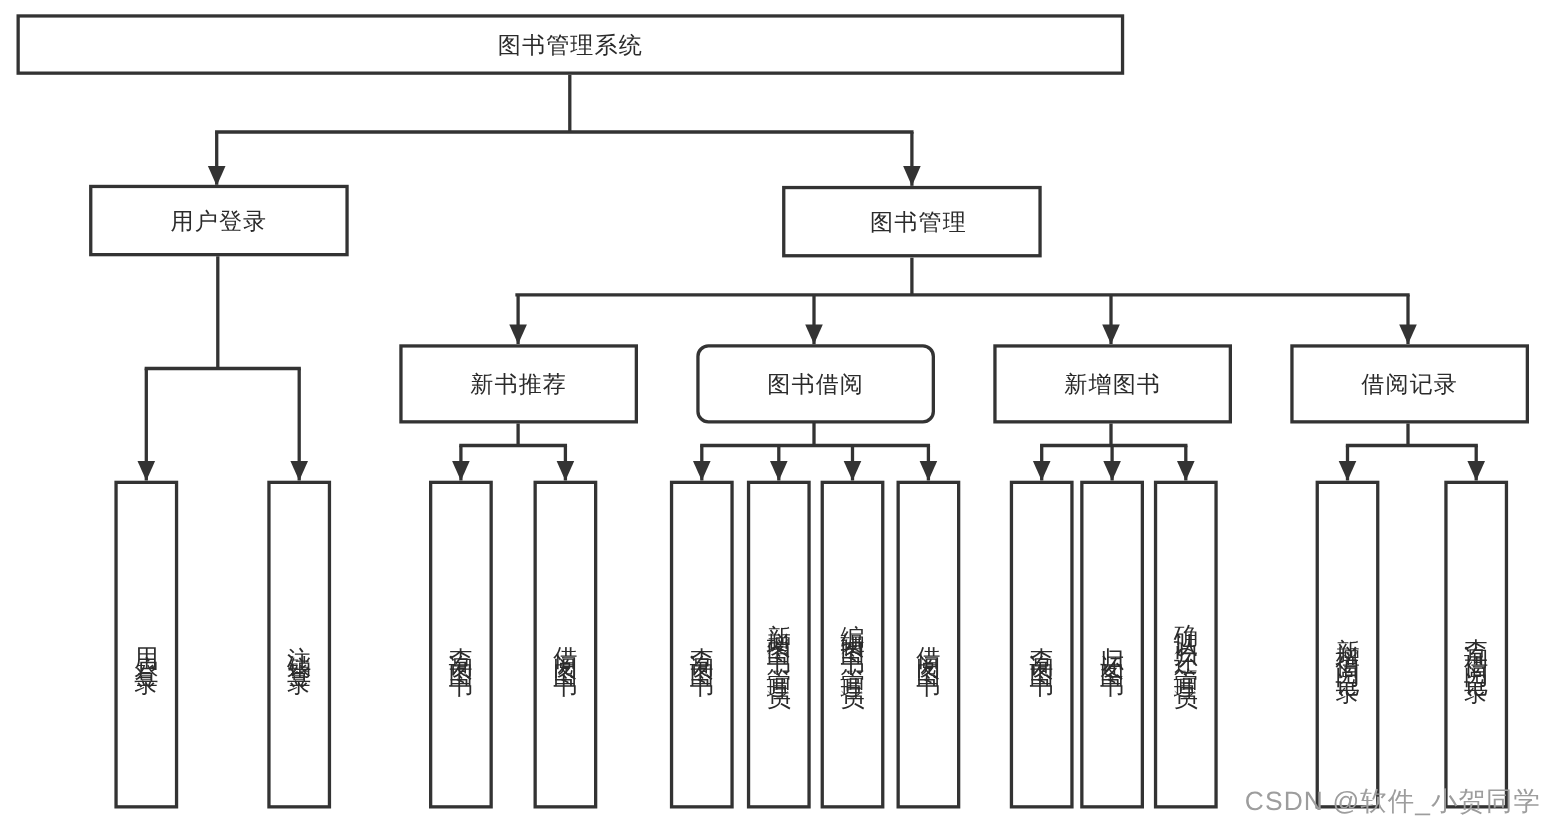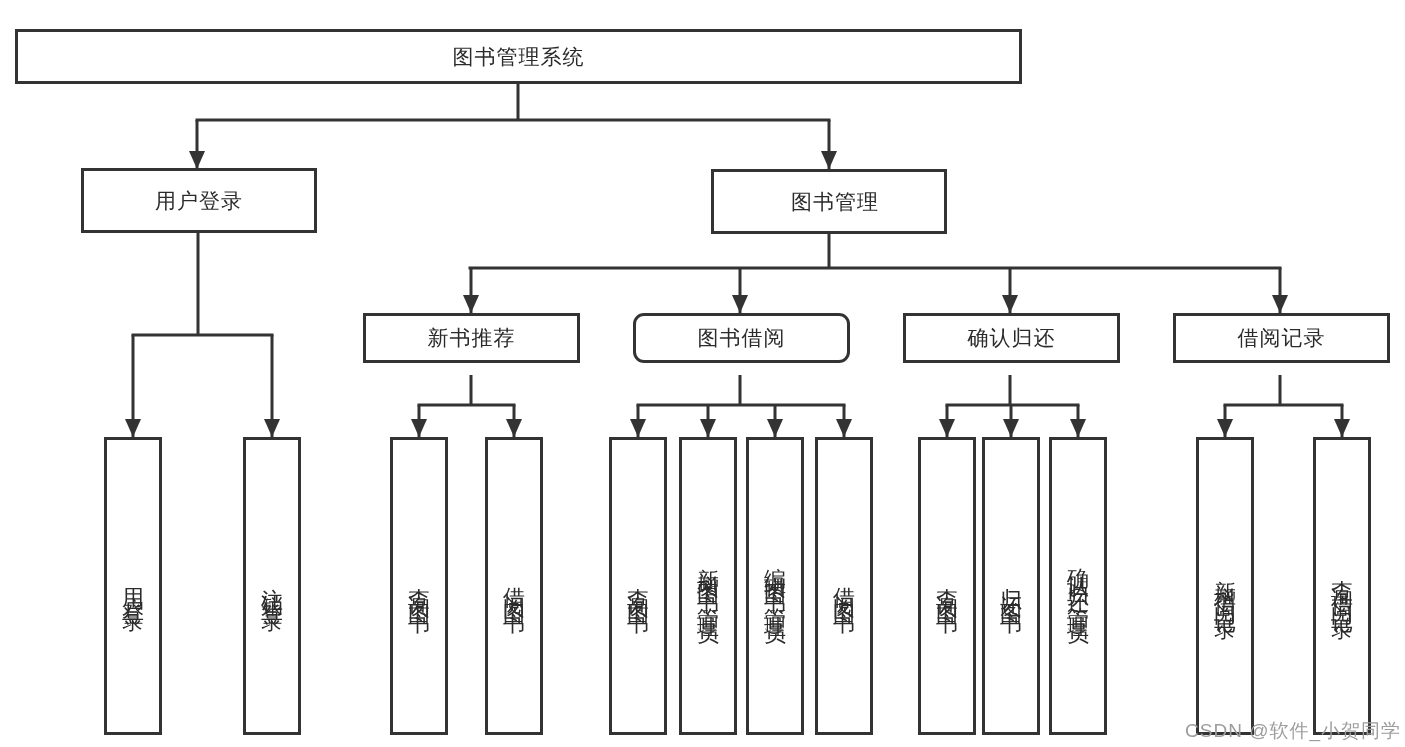--- a/index.html
+++ b/index.html
@@ -39,27 +39,27 @@
     border: 3px solid var(--line);
     display: flex;
     align-items: center;
     justify-content: center;
     font-size: 21px;
     color: var(--text);
     letter-spacing: 1px;
     white-space: nowrap;
   }
 
-  .node.root   { left: 15px;  top: 13px;  width: 1007px; height: 55px; margin-top: 16px; }
+  .node.root   { left: 15px;  top: 13px;  width: 1007px; height: 55px; }
 
   .node.branch { width: 236px; height: 65px; }
   .b-user { left: 81px;  top: 168px; }
   .b-mgmt { left: 711px; top: 169px; padding-left: 12px; }
 
-  .node.section { width: 217px; height: 50px; top: 313px; }
+  .node.section { width: 217px; height: 72px; top: 313px; }
   .s-0 { left: 363px; }
   .s-1 { left: 633px; border-radius: 11px; }
   .s-2 { left: 903px; }
   .s-3 { left: 1173px; }
 
   .leaf {
     position: absolute;
     top: 437px;
     width: 58px;
     height: 298px;
@@ -85,21 +85,21 @@
   .l-8  { left: 918px; }
   .l-9  { left: 982px; }
   .l-10 { left: 1049px; }
   .l-11 { left: 1196px; }
   .l-12 { left: 1313px; }
 
   .watermark {
     position: absolute;
     right: 4px;
     bottom: 3px;
-    font-size: 19px;
+    font-size: 24px;
     color: var(--watermark);
     letter-spacing: 1px;
   }
 </style>
 </head>
 <body>
 
 <div class="canvas">
 
   <svg class="connectors" viewBox="0 0 1405 747" xmlns="http://www.w3.org/2000/svg">
@@ -139,21 +139,21 @@
     <line x1="1342" y1="405" x2="1342" y2="437" marker-end="url(#ah)"></line>
   </svg>
 
   <div class="node root">图书管理系统</div>
 
   <div class="node branch b-user">用户登录</div>
   <div class="node branch b-mgmt">图书管理</div>
 
   <div class="node section s-0">新书推荐</div>
   <div class="node section s-1">图书借阅</div>
-  <div class="node section s-2">确认归还</div>
+  <div class="node section s-2">新增图书</div>
   <div class="node section s-3">借阅记录</div>
 
   <div class="leaf l-0">用户登录</div>
   <div class="leaf l-1">注销登录</div>
   <div class="leaf l-2">查询图书</div>
   <div class="leaf l-3">借阅图书</div>
   <div class="leaf l-4">查询图书</div>
   <div class="leaf l-5">新增图书（管理员）</div>
   <div class="leaf l-6">编辑图书（管理员）</div>
   <div class="leaf l-7">借阅图书</div>

